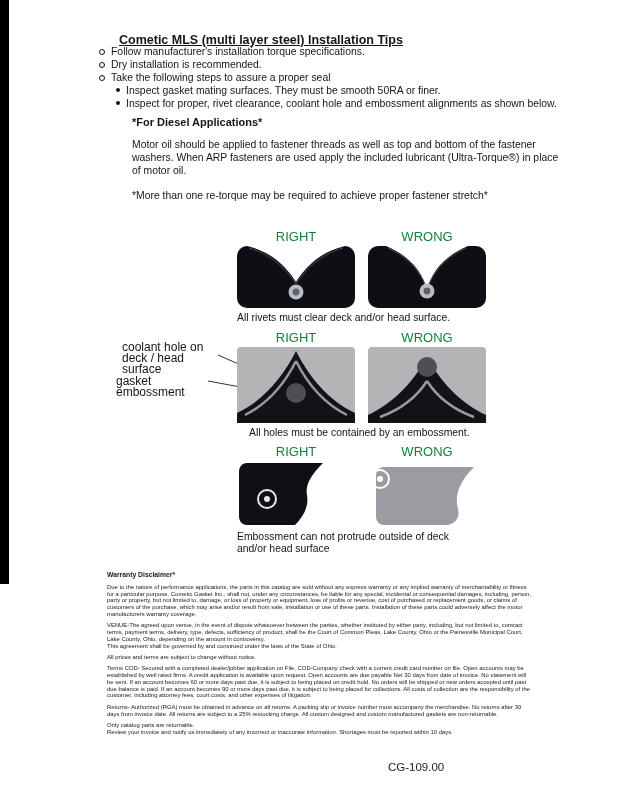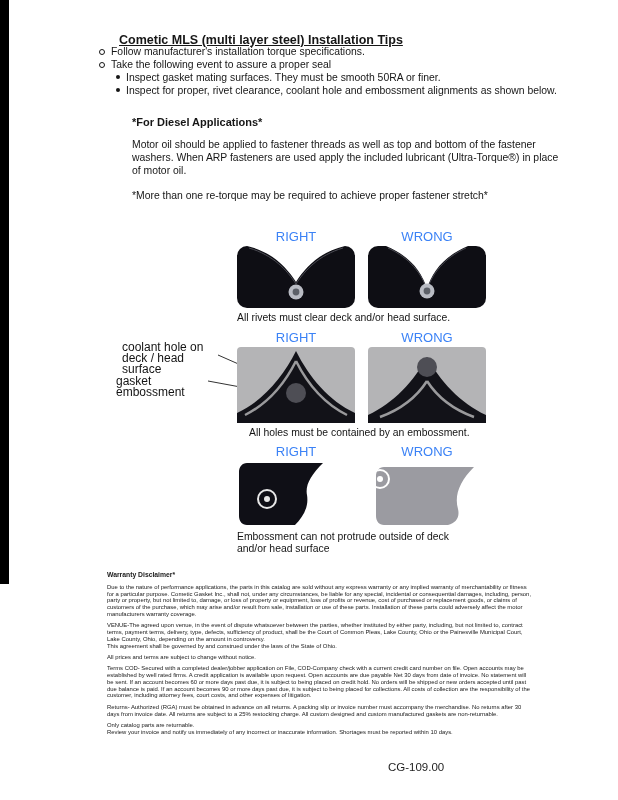--- a/index.html
+++ b/index.html
@@ -7,21 +7,21 @@
   .black-strip{position:absolute;left:0;top:0;width:9px;height:584px;background:#000;}
   .title{position:absolute;left:107px;top:21px;font-size:12.5px;font-weight:bold;text-decoration:underline;margin:12px;}
   .bullets{position:absolute;left:99px;top:45px;width:485px;font-size:10.4px;line-height:13px;}
   .b-row{display:flex;align-items:flex-start;}
   .hbullet{flex:none;width:4px;height:4px;border:1px solid #161616;border-radius:50%;margin:4px 6px 0 0;}
   .fbullet{flex:none;width:4px;height:4px;background:#161616;border-radius:50%;margin:4px 6px 0 0;}
   .sub{margin-left:17px;}
   .diesel{position:absolute;left:107px;top:116px;width:432px;font-size:10.4px;line-height:13px;margin-left:25px;}
   .diesel-h{font-size:11px;font-weight:bold;margin:0 0 9px 0;}
   .diesel p{margin:0 0 12px 0;}
-  .dg-label{position:absolute;width:118px;text-align:center;font-size:13px;color:#3b82f6;}
+  .dg-label{position:absolute;width:118px;text-align:center;font-size:13px;color:#15803d;}
   .dg-img{position:absolute;width:118px;}
   .dg-img svg{display:block;}
   .caption{position:absolute;font-size:10.4px;line-height:12px;color:#141414;}
   .preline{white-space:pre-line;}
   .side-label{position:absolute;font-size:12px;line-height:11px;text-align:left;color:#141414;}
   .leader{position:absolute;left:205px;top:340px;width:110px;height:62px;}
   .warranty{position:absolute;left:107px;top:572px;width:425px;font-size:5.9px;line-height:6.8px;color:#202020;}
   .warranty-h{font-size:6.8px;font-weight:bold;margin:0 0 5px 0;}
   .warranty p{margin:0 0 4.5px 0;white-space:pre-line;}
   .footer{position:absolute;left:388px;top:761px;font-size:11.5px;color:#1e1e1e;}
@@ -35,21 +35,25 @@
 
   <h1 class="title">Cometic MLS (multi layer steel) Installation Tips</h1>
 
   <div class="bullets">
     <div class="b-row">
       <span class="hbullet"></span>
       <span>Follow manufacturer's installation torque specifications.</span>
     </div>
     <div class="b-row">
       <span class="hbullet"></span>
-      <span>Take the following event to assure a proper seal</span>
+      <span>Dry installation is recommended.</span>
+    </div>
+    <div class="b-row">
+      <span class="hbullet"></span>
+      <span>Take the following steps to assure a proper seal</span>
     </div>
     <div class="b-row sub">
       <span class="fbullet"></span>
       <span>Inspect gasket mating surfaces.  They must be smooth 50RA or finer.</span>
     </div>
     <div class="b-row sub">
       <span class="fbullet"></span>
       <span>Inspect for proper, rivet clearance, coolant hole and embossment alignments as shown below.</span>
     </div>
   </div>

